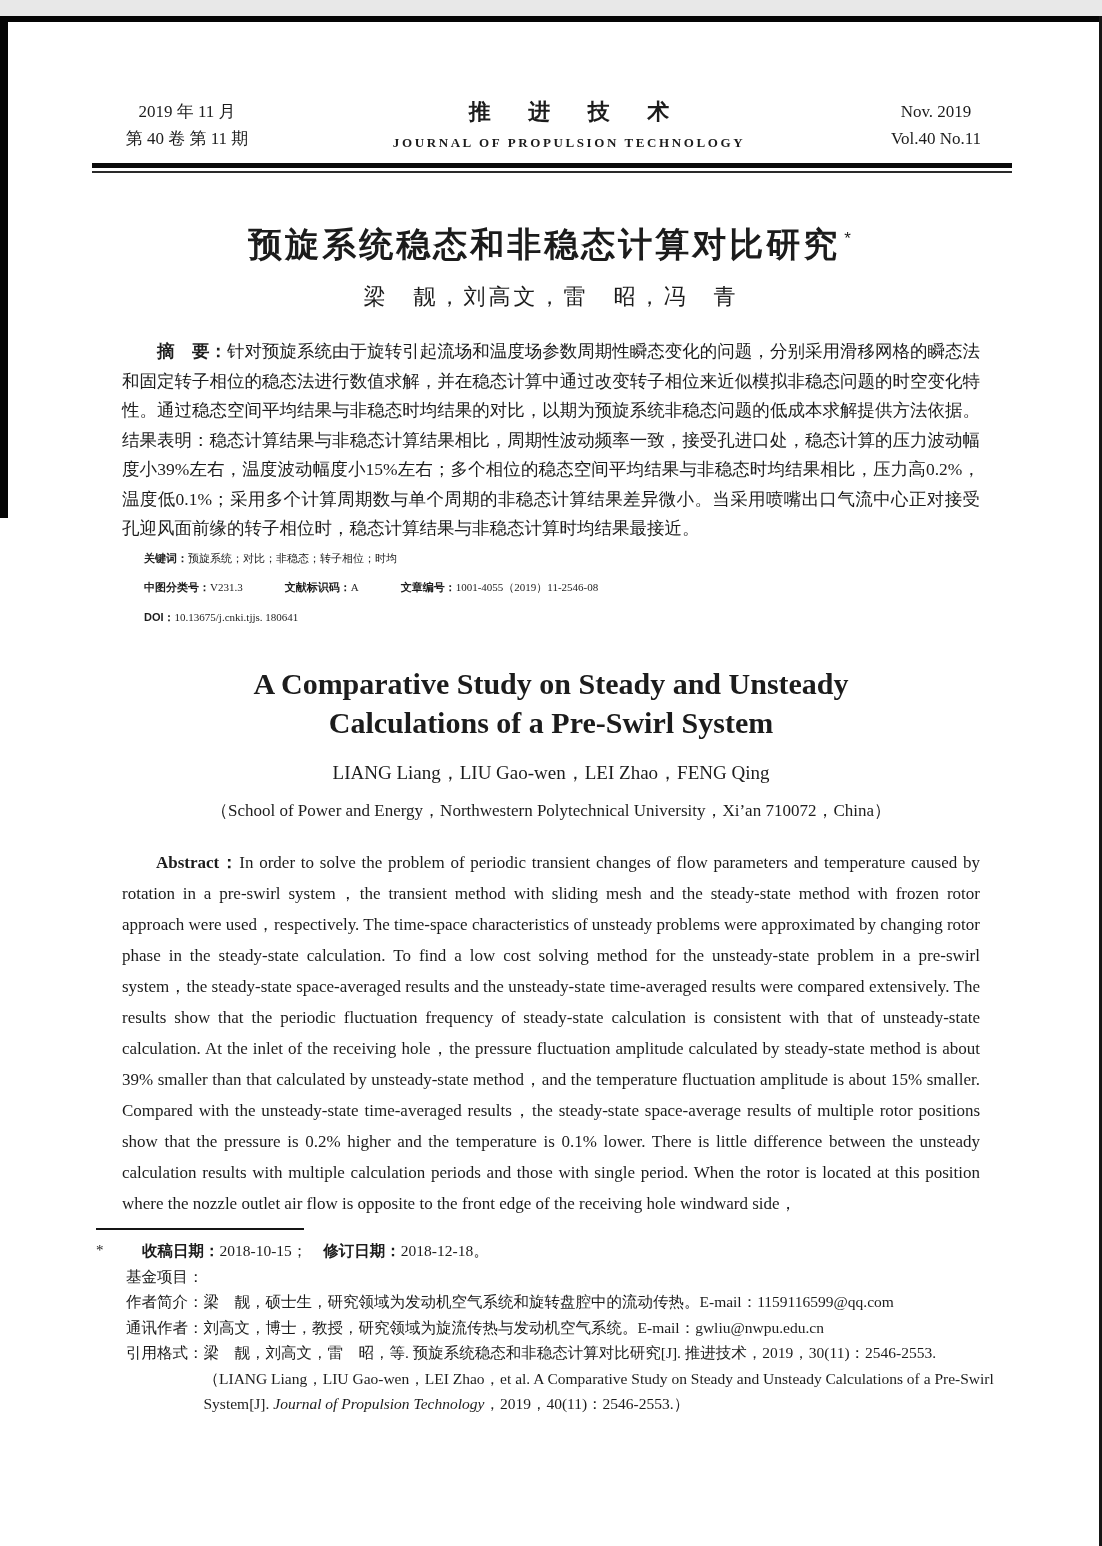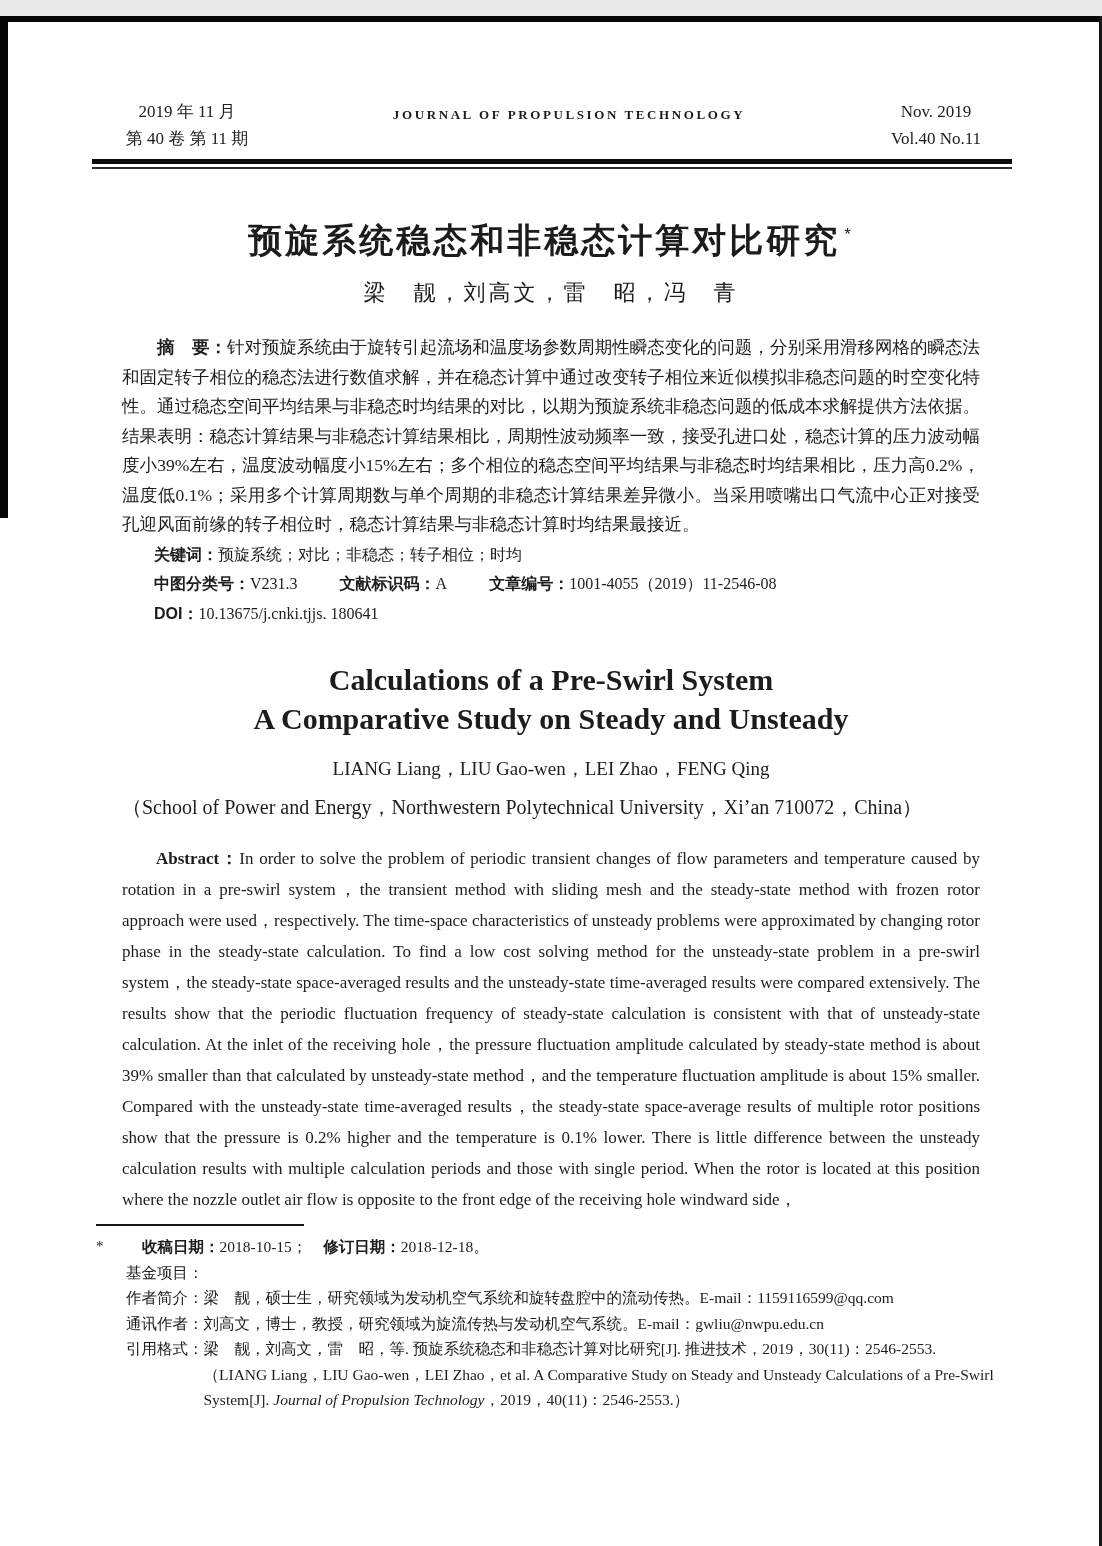--- a/index.html
+++ b/index.html
@@ -29,28 +29,28 @@
 
   .title-cn { margin-top:44px; text-align:center; font-family:"Liberation Sans", sans-serif;
               font-weight:700; font-size:34px; line-height:44px; letter-spacing:3px; }
   .title-cn sup { font-size:17px; font-weight:400; vertical-align:super; margin-left:4px; }
 
   .authors-cn { margin-top:16px; text-align:center; font-size:22px; line-height:30px; letter-spacing:3px; }
   .affil-cn   { margin-top:9px;  text-align:center; font-size:17px; line-height:24px; }
 
   .abstract-cn { margin-top:25px; font-size:17.5px; line-height:29.5px; text-align:justify; text-indent:2em; }
   .label-cn { font-family:"Liberation Sans", sans-serif; font-weight:700; }
-  .meta-line { font-size:16px; line-height:29.5px; text-indent:2em; }
+  .meta-line { font-size:11px; line-height:29.5px; text-indent:2em; }
   .gap { margin-left:42px; }
 
   .title-en { margin-top:32px; text-align:center; font-weight:700; font-size:30px; line-height:39px;
               font-family:"Liberation Serif", serif; }
   .title-en span { display:block; }
   .authors-en { margin-top:19px; text-align:center; font-size:19px; line-height:24px; }
-  .affil-en   { margin-top:15px; font-size:20px; line-height:22px; }
+  .affil-en   { margin-top:15px; text-align:center; font-size:17px; line-height:22px; }
 
   .abstract-en { margin-top:25px; font-size:17px; line-height:31px; text-align:justify; text-indent:2em; }
   .label-en { font-weight:700; }
 
   .footnotes { margin:9px 86px 0 96px; font-size:15.5px; line-height:25.5px; }
   .fn-rule { width:208px; height:2px; background:#151515; margin-bottom:8px; }
   .fn-row { display:flex; align-items:flex-start; }
   .fn-marker { flex:none; width:30px; font-size:15px; }
   .fn-label { flex:none; font-family:"Liberation Sans", sans-serif; font-weight:400; }
   .fn-text { flex:1; }
@@ -64,20 +64,21 @@
   <div class="scan-top"></div>
   <div class="scan-left"></div>
   <div class="scan-right"></div>
 
   <header class="journal-header">
     <div class="hdr-col left">
       <div>2019 年 11 月</div>
       <div>第 40 卷  第 11 期</div>
     </div>
     <div class="hdr-col center">
+      <div class="journal-cn">推 进 技 术</div>
       <div class="journal-en">JOURNAL OF PROPULSION TECHNOLOGY</div>
     </div>
     <div class="hdr-col right">
       <div>Nov. 2019</div>
       <div>Vol.40  No.11</div>
     </div>
   </header>
 
   <div class="rule-wrap">
     <div class="rule-thick"></div>
@@ -91,22 +92,22 @@
 
     <p class="abstract-cn"><span class="label-cn">摘　要：</span><span>针对预旋系统由于旋转引起流场和温度场参数周期性瞬态变化的问题，分别采用滑移网格的瞬态法和固定转子相位的稳态法进行数值求解，并在稳态计算中通过改变转子相位来近似模拟非稳态问题的时空变化特性。通过稳态空间平均结果与非稳态时均结果的对比，以期为预旋系统非稳态问题的低成本求解提供方法依据。结果表明：稳态计算结果与非稳态计算结果相比，周期性波动频率一致，接受孔进口处，稳态计算的压力波动幅度小39%左右，温度波动幅度小15%左右；多个相位的稳态空间平均结果与非稳态时均结果相比，压力高0.2%，温度低0.1%；采用多个计算周期数与单个周期的非稳态计算结果差异微小。当采用喷嘴出口气流中心正对接受孔迎风面前缘的转子相位时，稳态计算结果与非稳态计算时均结果最接近。</span></p>
 
     <p class="meta-line"><span class="label-cn">关键词：</span><span>预旋系统；对比；非稳态；转子相位；时均</span></p>
 
     <p class="meta-line"><span class="label-cn">中图分类号：</span><span>V231.3</span><span class="label-cn gap">文献标识码：</span><span>A</span><span class="label-cn gap">文章编号：</span><span>1001-4055（2019）11-2546-08</span></p>
 
     <p class="meta-line"><span class="label-cn">DOI：</span><span>10.13675/j.cnki.tjjs. 180641</span></p>
 
     <h2 class="title-en">
+        <span>A Comparative Study on Steady and Unsteady</span>
         <span>Calculations of a Pre-Swirl System</span>
-        <span>A Comparative Study on Steady and Unsteady</span>
       </h2>
 
     <div class="authors-en">LIANG Liang，LIU Gao-wen，LEI Zhao，FENG Qing</div>
     <div class="affil-en">（School of Power and Energy，Northwestern Polytechnical University，Xi’an 710072，China）</div>
 
     <p class="abstract-en"><span class="label-en">Abstract：</span><span>In order to solve the problem of periodic transient changes of flow parameters and temperature caused by rotation in a pre-swirl system，the transient method with sliding mesh and the steady-state method with frozen rotor approach were used，respectively. The time-space characteristics of unsteady problems were approximated by changing rotor phase in the steady-state calculation. To find a low cost solving method for the unsteady-state problem in a pre-swirl system，the steady-state space-averaged results and the unsteady-state time-averaged results were compared extensively. The results show that the periodic fluctuation frequency of steady-state calculation is consistent with that of unsteady-state calculation. At the inlet of the receiving hole，the pressure fluctuation amplitude calculated by steady-state method is about 39% smaller than that calculated by unsteady-state method，and the temperature fluctuation amplitude is about 15% smaller. Compared with the unsteady-state time-averaged results，the steady-state space-average results of multiple rotor positions show that the pressure is 0.2% higher and the temperature is 0.1% lower. There is little difference between the unsteady calculation results with multiple calculation periods and those with single period. When the rotor is located at this position where the nozzle outlet air flow is opposite to the front edge of the receiving hole windward side，</span></p>
   </main>
 
   <footer class="footnotes">
     <div class="fn-rule"></div>

